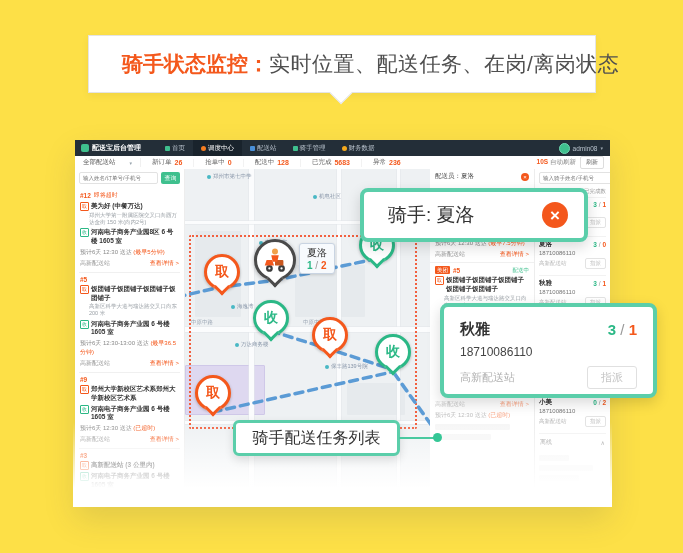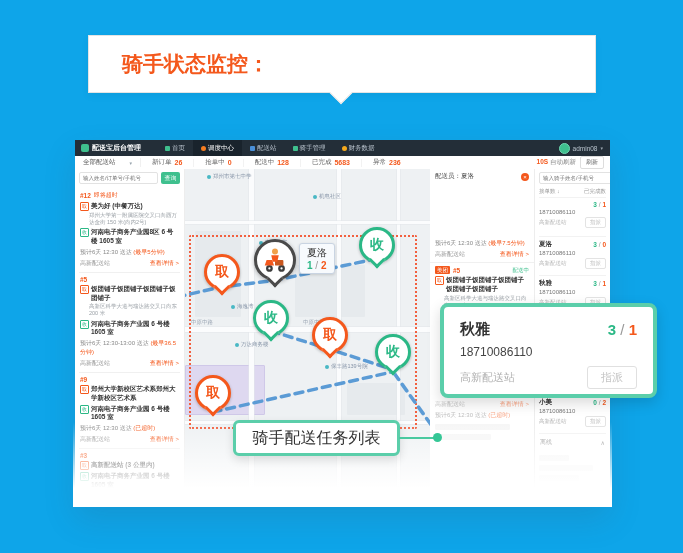--- a/index.html
+++ b/index.html
@@ -1,16 +1,16 @@
 <!DOCTYPE html>
 <html><head>
 <meta charset="utf-8">
 <style>
   html,body{margin:0;padding:0;background:#fff;}
-  .page{position:relative;width:683px;height:553px;background:#0ea5e9;overflow:hidden;
+  .page{position:relative;width:683px;height:553px;background:#fde047;overflow:hidden;
         font-family:"Liberation Sans",sans-serif;color:#333;}
 
   
   .banner{position:absolute;left:88px;top:35px;width:508px;height:58px;background:#fff;
           border:1px solid #e4e4e4;box-shadow:0 3px 8px rgba(0,0,0,.05);
           display:flex;align-items:center;padding-left:33px;box-sizing:border-box;}
   .banner-title{color:#f4581c;font-weight:bold;font-size:21px;white-space:nowrap;}
   .banner-sub{color:#4f4f4f;font-size:21px;white-space:nowrap;letter-spacing:.5px;}
   .notch{position:absolute;left:333px;top:85px;width:15px;height:15px;background:#fff;
          border-right:1px solid #e4e4e4;border-bottom:1px solid #e4e4e4;transform:rotate(45deg);}
@@ -158,20 +158,21 @@
   .conn-dot{position:absolute;left:433px;top:433px;width:9px;height:9px;border-radius:50%;
             background:#35c796;z-index:20;}
 </style>
 </head>
 <body>
 
 <div class="page">
 
   <div class="banner">
     <span class="banner-title">骑手状态监控：</span>
+    <span class="banner-sub">实时位置、配送任务、在岗/离岗状态</span>
   </div>
   <div class="notch"></div>
 
   <div class="app">
 
     <div class="nav">
       <span class="logo"></span>
       <span class="navtitle">配送宝后台管理</span>
       <div class="navitem">
         <span class="nicon" style="background:#3fc08e"></span>
@@ -501,20 +502,24 @@
       <div class="faded">
         <div class="ghost" style="width:45%"></div>
         <div class="ghost" style="width:80%"></div>
         <div class="ghost" style="width:60%"></div>
       </div>
     </div>
 
     <div class="fade"></div>
   </div>
 
+  <div class="callout">
+    <span class="callout-text">骑手: 夏洛</span>
+    <span class="closebtn">×</span>
+  </div>
 
   <div class="ridercard">
     <div class="rc-row1">
       <span class="rc-name">秋雅</span>
       <span class="rc-val"><span class="g">3</span> <span class="s">/</span> <span class="o">1</span></span>
     </div>
     <div class="rc-phone">18710086110</div>
     <div class="rc-row3">
       <span class="rc-station">高新配送站</span>
       <span class="btn-assign-big">指派</span>

